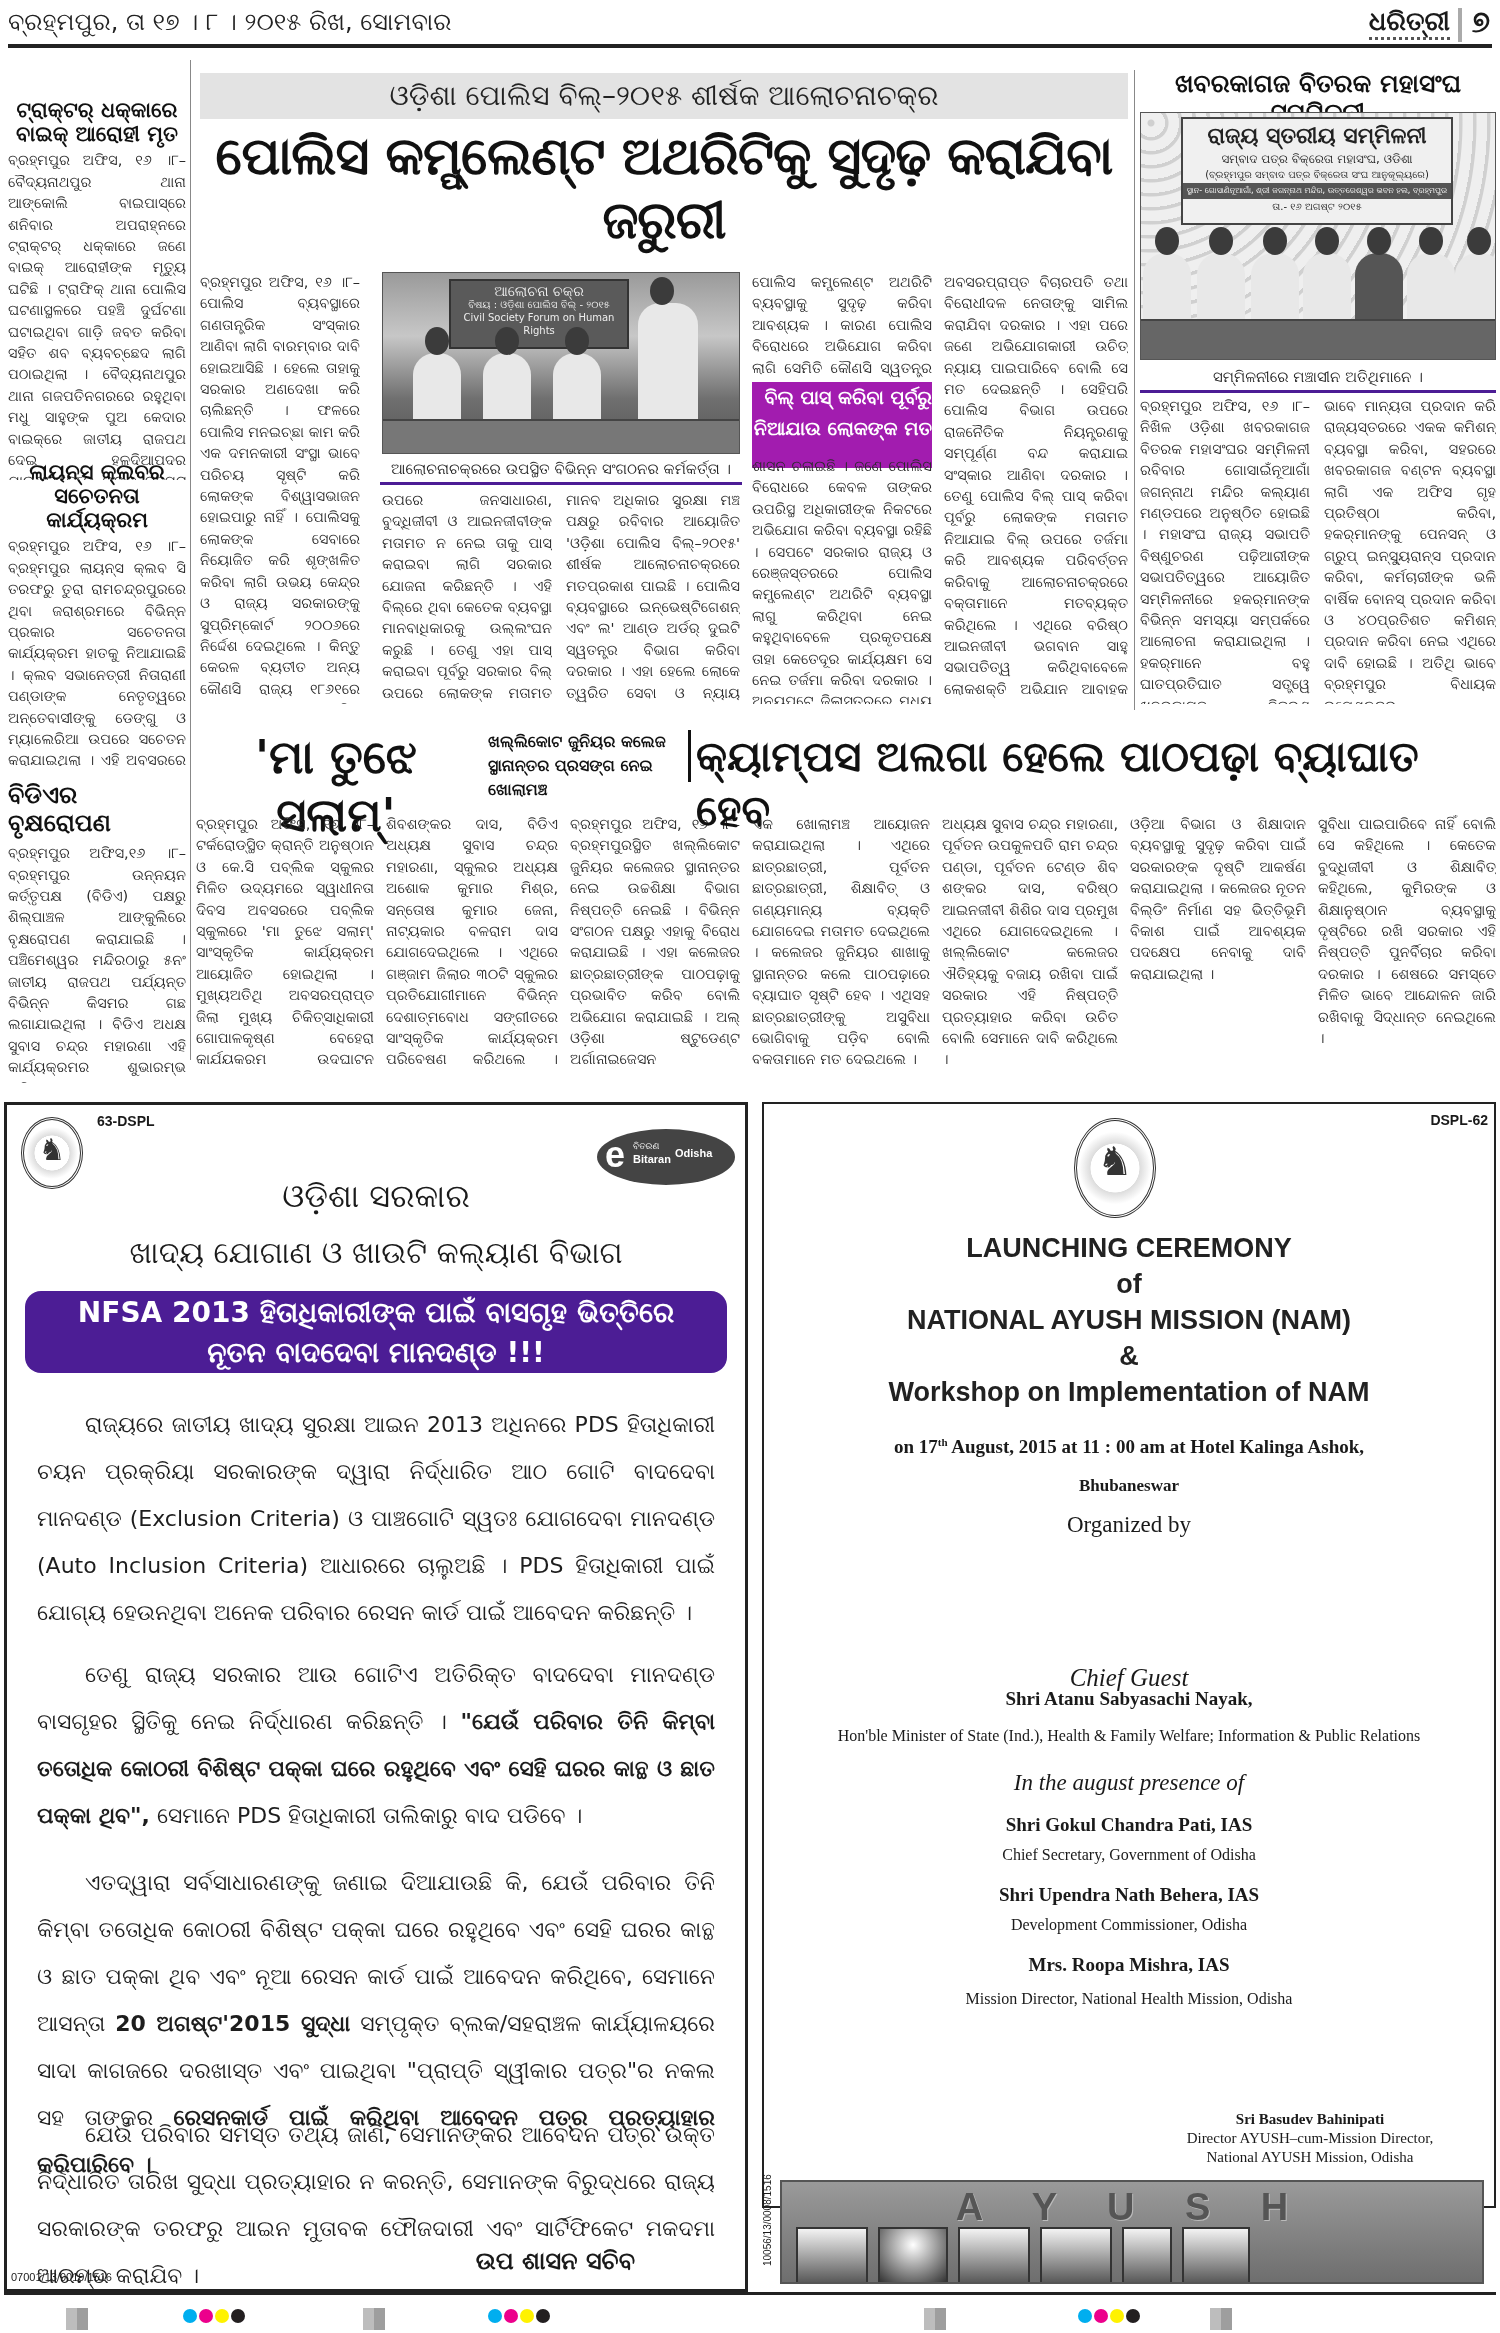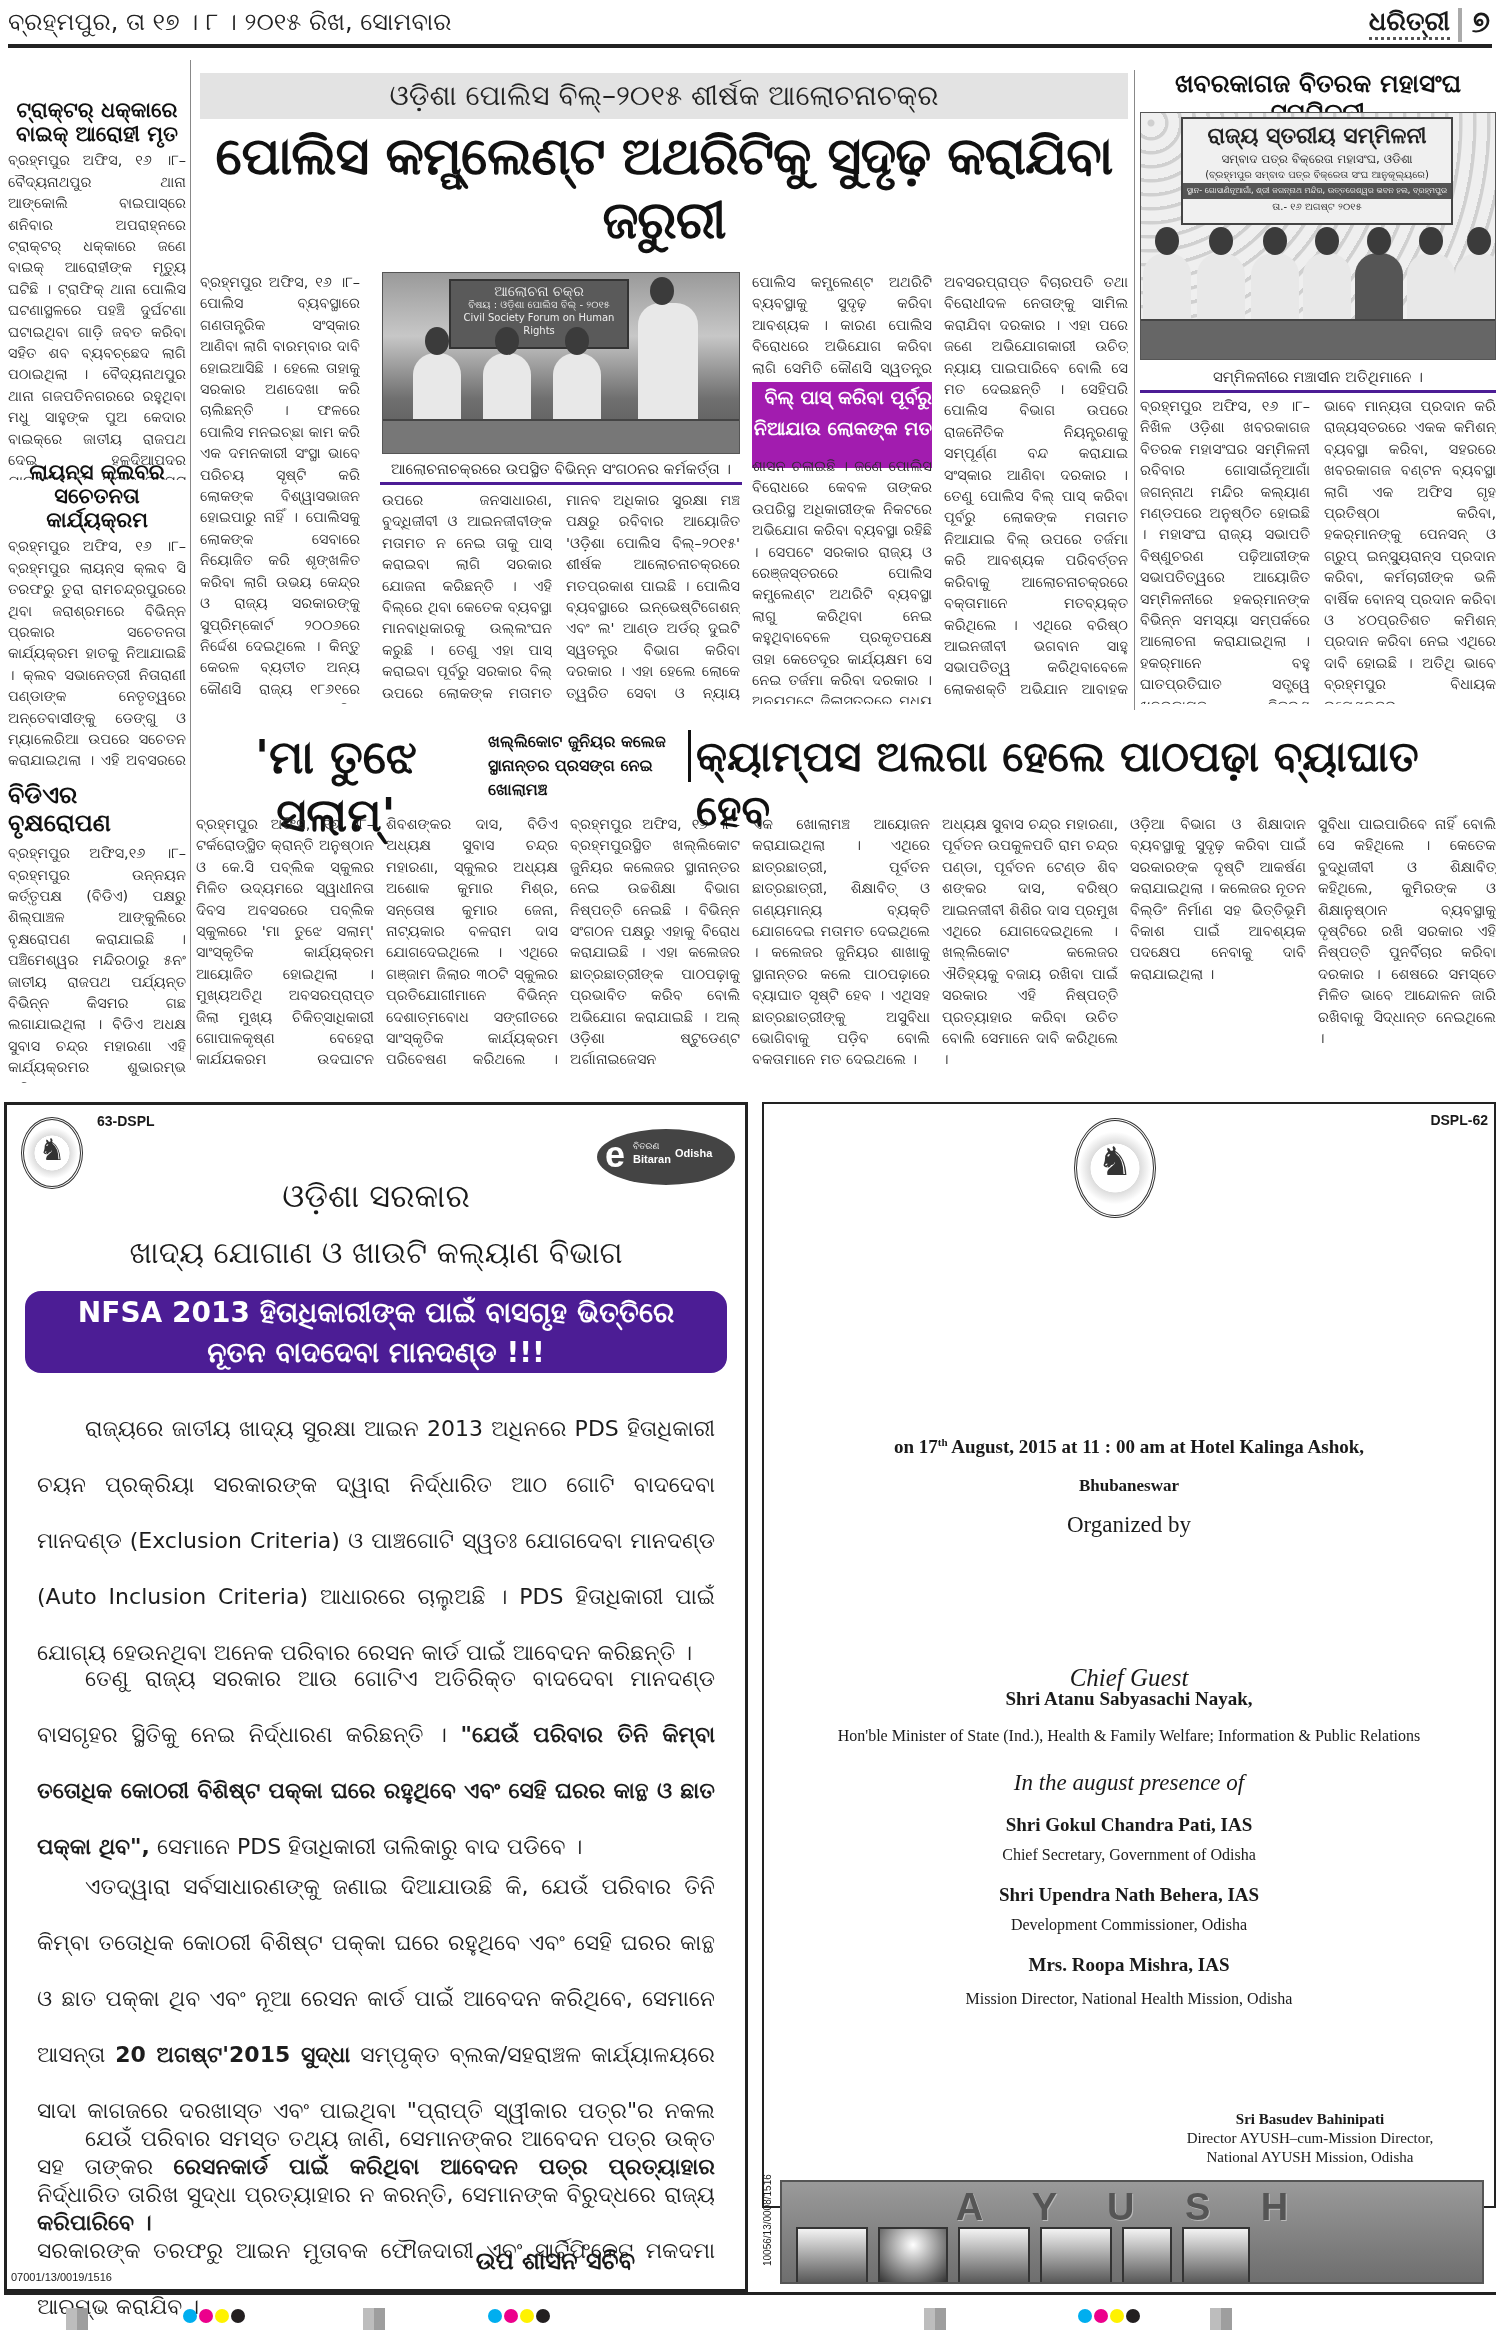--- a/index.html
+++ b/index.html
@@ -27,21 +27,21 @@
   .caption { font-size: 15px; text-align: center; color: #222; border-bottom: 3px solid #4c1d95; padding: 4px 0; }
   .vrule { position: absolute; width: 1px; background: #888; }
   .hrule { position: absolute; height: 1px; background: #666; }
 
   
   .ad-box { border: 3px solid #222; background: #fff; }
   .emblem { position: absolute; border: 3px double #333; border-radius: 50%; background: radial-gradient(circle,#fff 40%,#ddd 41%,#fff 60%); }
   .emblem::after { content: "♞"; position: absolute; left: 0; right: 0; top: 18%; text-align: center; color: #333; }
   .ad-l-small { font-family: "Liberation Sans", sans-serif; font-size: 14px; font-weight: bold; }
   .dark-banner { background: #4c1d95; color: #fff; border-radius: 16px; text-align: center; font-weight: bold; }
-  .ad-para { font-size: 22px; line-height: 56px; text-align: justify; color: #1d1d1d; }
+  .ad-para { font-size: 22px; line-height: 47px; text-align: justify; color: #1d1d1d; }
 
   .serif { font-family: "Liberation Serif", serif; }
   .sans { font-family: "Liberation Sans", sans-serif; }
 
   .ayush-band { background: linear-gradient(180deg,#9a9a9a,#6e6e6e); border: 2px solid #555; }
   .ayush-tile { position: absolute; bottom: 0; height: 55px; background: linear-gradient(180deg,#f3f3f3,#5a5a5a); border: 2px solid #333; border-bottom: none; }
 
   .reg-mark { position: absolute; top: 2308px; }
   .reg-square { width: 22px; height: 22px; background: linear-gradient(90deg,#bdbdbd 50%,#9e9e9e 50%); }
   .dot { display: inline-block; width: 14px; height: 14px; border-radius: 50%; margin-right: 2px; }
@@ -156,20 +156,27 @@
     <span>ଏତଦ୍ୱାରା ସର୍ବସାଧାରଣଙ୍କୁ ଜଣାଇ ଦିଆଯାଉଛି କି, ଯେଉଁ ପରିବାର ତିନି କିମ୍ବା ତତୋଧିକ କୋଠରୀ ବିଶିଷ୍ଟ ପକ୍କା ଘରେ ରହୁଥିବେ ଏବଂ ସେହି ଘରର କାନ୍ଥ ଓ ଛାତ ପକ୍କା ଥିବ ଏବଂ ନୂଆ ରେସନ କାର୍ଡ ପାଇଁ ଆବେଦନ କରିଥିବେ, ସେମାନେ ଆସନ୍ତା </span><b>20 ଅଗଷ୍ଟ'2015 ସୁଦ୍ଧା</b><span> ସମ୍ପୃକ୍ତ ବ୍ଲକ/ସହରାଞ୍ଚଳ କାର୍ଯ୍ୟାଳୟରେ ସାଦା କାଗଜରେ ଦରଖାସ୍ତ ଏବଂ ପାଇଥିବା "ପ୍ରାପ୍ତି ସ୍ୱୀକାର ପତ୍ର"ର ନକଲ ସହ ତାଙ୍କର </span><b>ରେସନକାର୍ଡ ପାଇଁ କରିଥିବା ଆବେଦନ ପତ୍ର ପ୍ରତ୍ୟାହାର କରିପାରିବେ ।</b>
   </div>
   <div class="abs ad-para" style="left:30px; right:30px; top:1006px; text-indent:48px;">ଯେଉଁ ପରିବାର ସମସ୍ତ ତଥ୍ୟ ଜାଣି, ସେମାନଙ୍କର ଆବେଦନ ପତ୍ର ଉକ୍ତ ନିର୍ଦ୍ଧାରିତ ତାରିଖ ସୁଦ୍ଧା ପ୍ରତ୍ୟାହାର ନ କରନ୍ତି, ସେମାନଙ୍କ ବିରୁଦ୍ଧରେ ରାଜ୍ୟ ସରକାରଙ୍କ ତରଫରୁ ଆଇନ ମୁତାବକ ଫୌଜଦାରୀ ଏବଂ ସାର୍ଟିଫିକେଟ ମକଦମା ଆରମ୍ଭ କରାଯିବ ।</div>
   <div class="abs" style="right:110px; top:1142px; font-size:24px; font-weight:bold;">ଉପ ଶାସନ ସଚିବ</div>
   <div class="abs sans" style="left:4px; top:1166px; font-size:11px;">07001/13/0019/1516</div>
 </div>
 
 <div class="abs ad-box" style="left:762px; top:1102px; width:734px; height:1106px; border-width:2px;">
   <div class="abs ad-l-small" style="right:6px; top:8px;">DSPL-62</div>
   <div class="emblem" style="left:310px; top:14px; width:82px; height:100px; font-size:40px;"></div>
+  <div class="abs sans" style="left:0; right:0; top:126px; text-align:center; font-size:27px; font-weight:bold; line-height:36px; color:#222;">
+    <div>LAUNCHING CEREMONY</div>
+    <div>of</div>
+    <div>NATIONAL AYUSH MISSION (NAM)</div>
+    <div>&amp;</div>
+    <div>Workshop on Implementation of NAM</div>
+  </div>
   <div class="abs serif" style="left:0; right:0; top:332px; text-align:center; font-size:19px; font-weight:bold;">
     <span>on 17</span><sup style="font-size:11px;">th</sup><span> August, 2015 at 11 : 00 am at Hotel Kalinga Ashok,</span>
   </div>
   <div class="abs serif" style="left:0; right:0; top:372px; text-align:center; font-size:17px; font-weight:bold;">Bhubaneswar</div>
   <div class="abs serif" style="left:0; right:0; top:408px; text-align:center; font-size:23px;">Organized by</div>
   <div class="abs serif" style="left:0; right:0; top:560px; text-align:center; font-size:25px; font-style:italic;">Chief Guest</div>
   <div class="abs serif" style="left:0; right:0; top:584px; text-align:center; font-size:19px; font-weight:bold;">Shri Atanu Sabyasachi Nayak,</div>
   <div class="abs serif" style="left:20px; right:20px; top:622px; text-align:center; font-size:16px; line-height:20px;">Hon'ble Minister of State (Ind.), Health &amp; Family Welfare; Information &amp; Public Relations</div>
   <div class="abs serif" style="left:0; right:0; top:666px; text-align:center; font-size:23px; font-style:italic;">In the august presence of</div>
 

